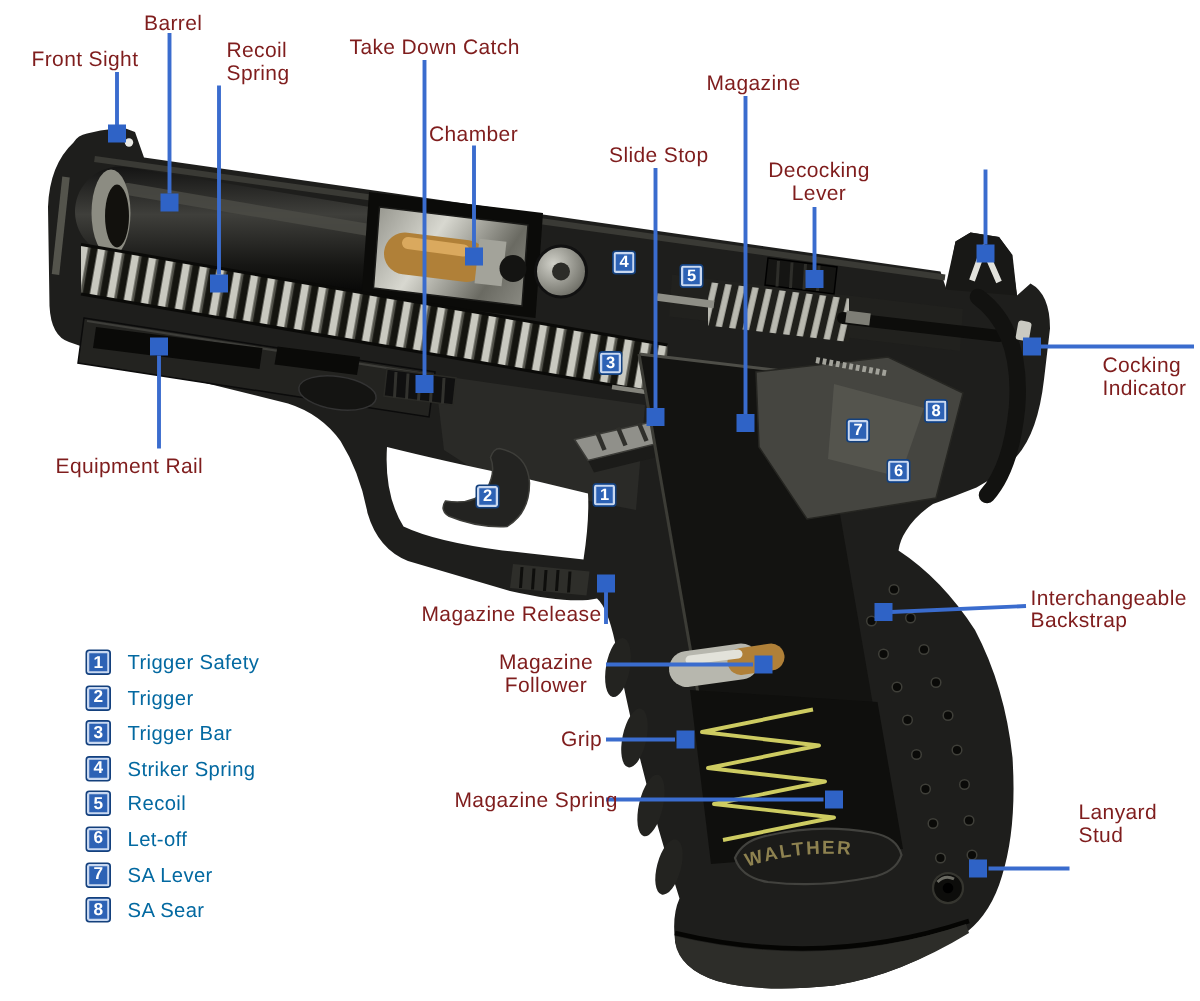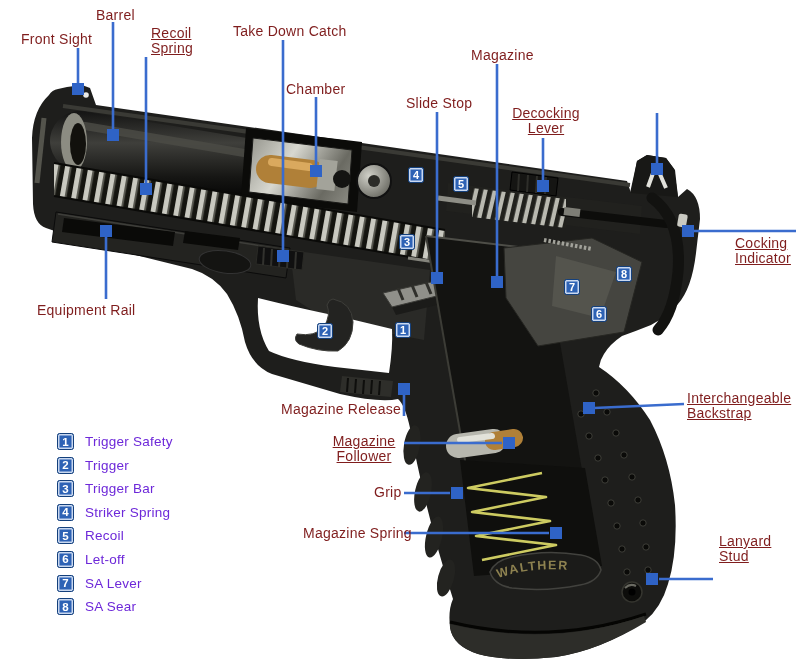--- a/index.html
+++ b/index.html
@@ -7,31 +7,31 @@
     --marker-blue:#2d62b5;
     --magazine-spring-yellow:#d8d666;
     --cartridge-brass:#b08038;
   }
   html,body{margin:0;padding:0;background:#fff;}
   .stage{position:relative;width:800px;height:667px;background:#fff;overflow:hidden;
          font-family:"Liberation Sans","DejaVu Sans",sans-serif;}
   svg.scene{position:absolute;left:0;top:0;}
   .part-label{position:absolute;font-size:14px;line-height:15.2px;color:#7f1d1d;
               letter-spacing:.25px;white-space:nowrap;}
-  .part-label.wrap{white-space:normal;text-decoration:underline;}
+  .part-label.wrap{white-space:normal;}
   .part-label.right{text-align:center;}
   .msq{width:16px;height:16px;background:var(--marker-blue);border:1px solid #14407c;
        box-shadow:inset 0 0 0 1.5px rgba(240,246,255,.8);color:#fff;font-size:11px;
        font-weight:bold;display:flex;align-items:center;justify-content:center;
        border-radius:2.5px;box-sizing:border-box;}
   .marker{position:absolute;transform:translate(-50%,-50%);}
   .legend{position:absolute;left:57px;top:433px;display:flex;flex-direction:column;gap:6.6px;}
   .legend-row{display:flex;align-items:center;height:17px;}
   .legend .msq{width:17px;height:17px;font-size:11.5px;}
-  .legend-label{margin-left:11px;font-size:13.5px;color:#6d28d9;letter-spacing:.25px;}
+  .legend-label{margin-left:11px;font-size:13.5px;color:#0369a1;letter-spacing:.25px;}
   .lead{stroke:var(--callout-blue);stroke-width:2.6;}
   .lead-sq{fill:#2f63c6;}
   .brass-stroke{stroke:var(--cartridge-brass);}
   .magspring{stroke:var(--magazine-spring-yellow);}
 </style>
 </head>
 <body>
 
 <div class="stage">
 

